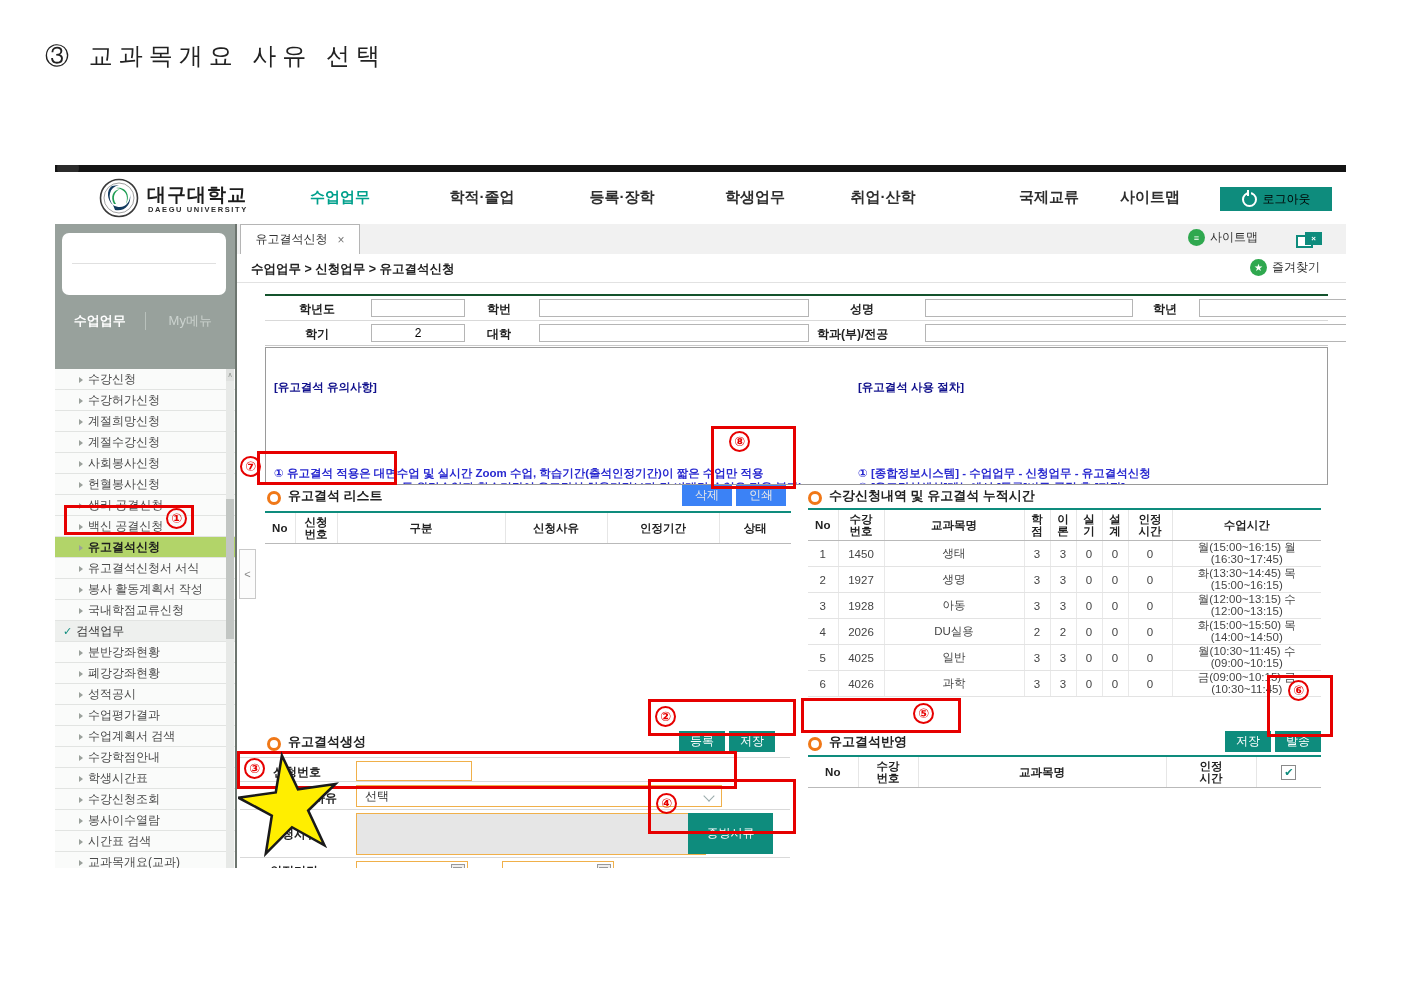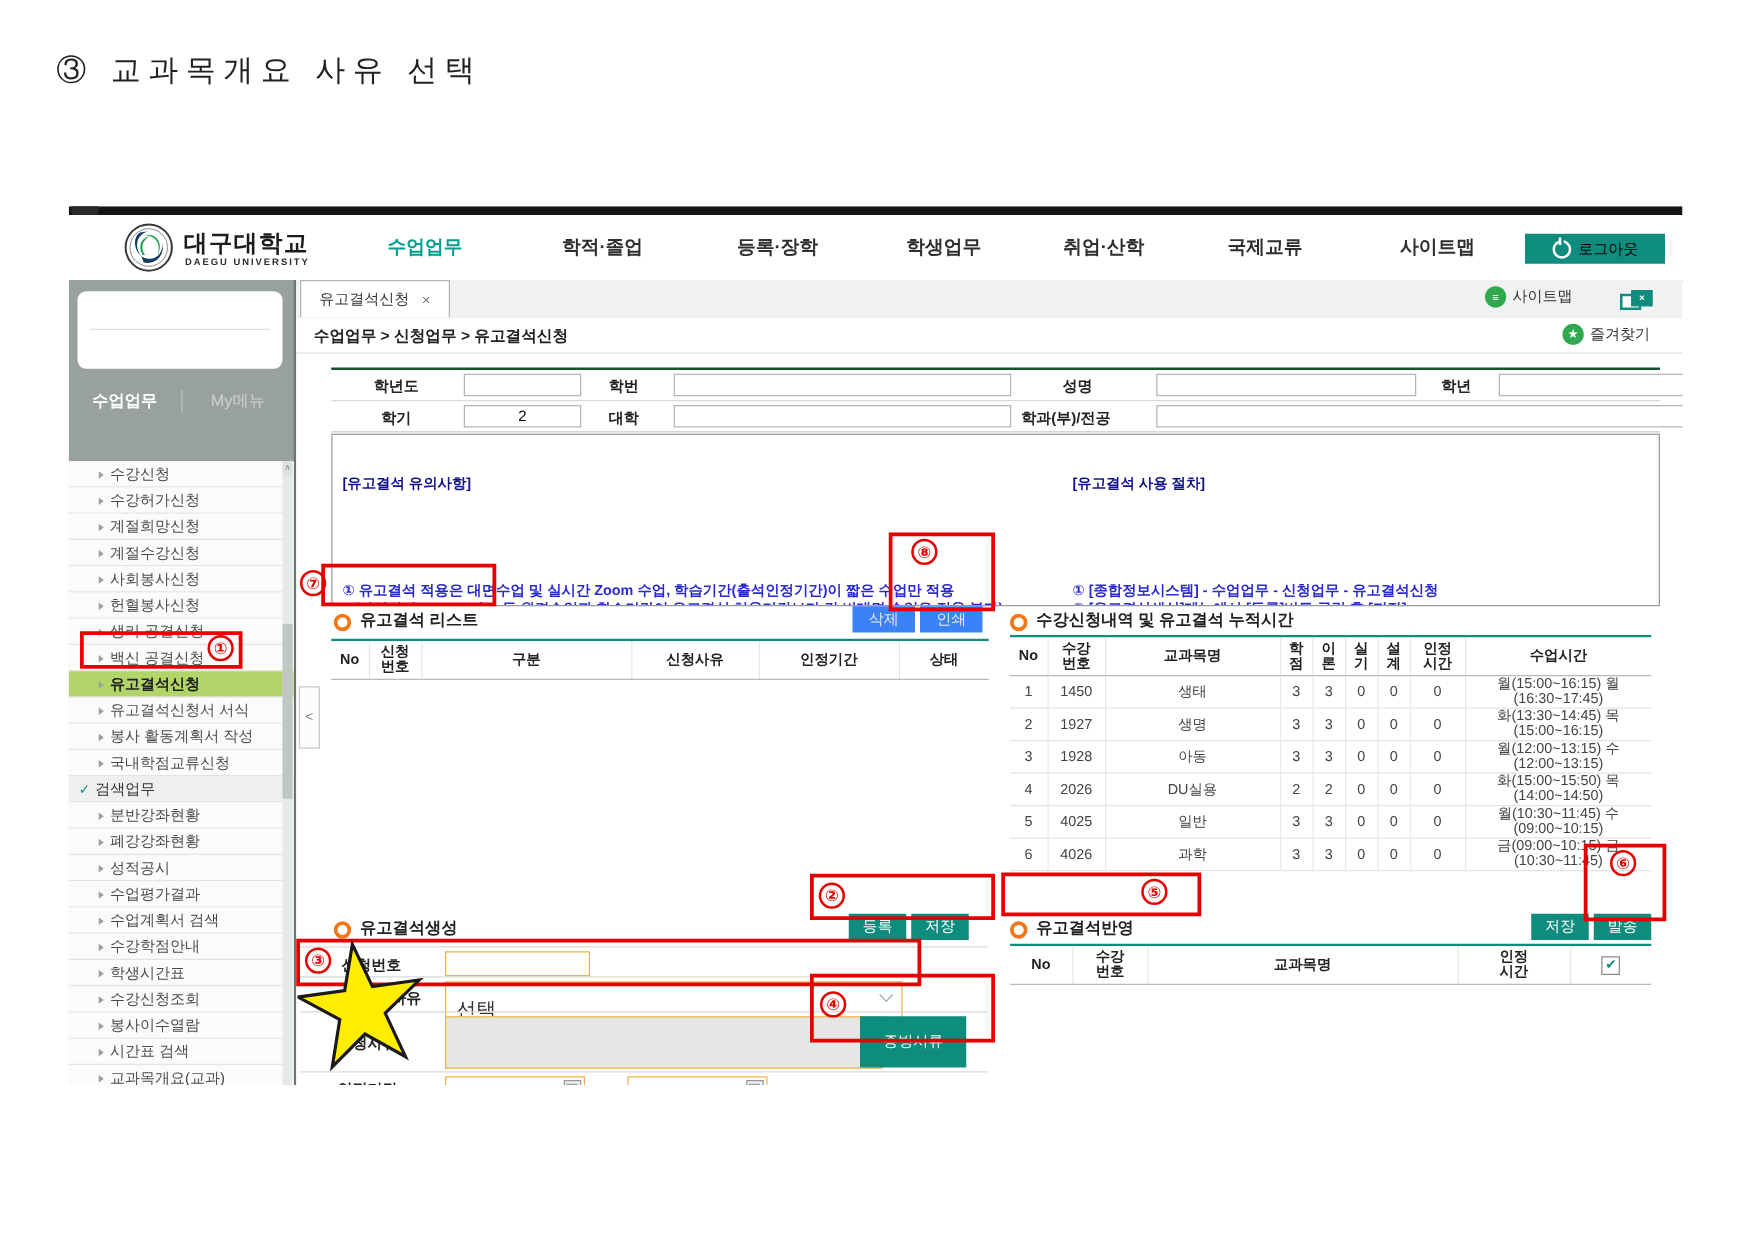--- a/index.html
+++ b/index.html
@@ -87,22 +87,22 @@
                 border-bottom:1px solid #b9b9b9;border-right:1px solid #e6e6e6;padding:3px 1px;background:#fff;}
   table.grid td{font-size:11.5px;color:#444;border-bottom:1px solid #e3e3e3;border-right:1px solid #e9e9e9;
                 padding:1px 3px;text-align:center;background:#fff;}
   table.grid th:last-child,table.grid td:last-child{border-right:none;}
   td.tl{text-align:left;}
   td.time{font-size:10.3px;line-height:11.5px;text-align:left;color:#444;}
   
   .crow{position:absolute;left:3px;width:550px;border-top:1px solid #d9d9d9;}
   .clabel{position:absolute;font-size:12px;font-weight:bold;color:#222;}
   .oinput{position:absolute;border:1px solid #F0B04A;background:#fff;height:18px;font-size:12px;padding:0 3px;font-family:inherit;}
-  .oselect{position:absolute;border:1px solid #F0B04A;background:#fff;height:20px;font-size:16px;color:#333;
-           display:flex;align-items:center;padding:12px 8px;cursor:pointer;}
+  .oselect{position:absolute;border:1px solid #F0B04A;background:#fff;height:20px;font-size:12px;color:#333;
+           display:flex;align-items:center;padding:0 8px;cursor:pointer;}
   .chev{position:absolute;right:8px;top:6px;width:7px;height:7px;border-right:1.5px solid #9aa;border-bottom:1.5px solid #9aa;
         transform:rotate(45deg);}
   .otext{position:absolute;border:1px solid #F0B04A;background:#e6e6e6;}
   .dinput{position:absolute;border:1px solid #F0B04A;background:#fff;height:16px;}
   .cal{position:absolute;right:2px;top:2px;width:12px;height:11px;border:1px solid #999;background:#eee;}
   .cal i{position:absolute;left:1px;top:2px;width:9px;height:1px;background:#999;display:block;}
   .tilde{position:absolute;font-size:12px;color:#333;}
   
   .chkbox{display:inline-block;width:13px;height:13px;border:1px solid #8a8a8a;background:#fff;color:#0E8C7D;
           font-size:11px;line-height:13px;text-align:center;font-weight:bold;cursor:pointer;}
@@ -136,21 +136,21 @@
       <path d="M15 26 C11 19,14 12,21 11 C15 14,13 20,17 26 Z" fill="#1f9e54"></path>
     </svg>
     <div class="abs logo-kr">대구대학교</div>
     <div class="abs logo-en">DAEGU UNIVERSITY</div>
 
     <div class="abs nav-item active" style="left:285px">수업업무</div>
     <div class="abs nav-item" style="left:427px">학적·졸업</div>
     <div class="abs nav-item" style="left:567px">등록·장학</div>
     <div class="abs nav-item" style="left:700px">학생업무</div>
     <div class="abs nav-item" style="left:828px">취업·산학</div>
-    <div class="abs nav-item" style="left:957px">국제교류</div>
+    <div class="abs nav-item" style="left:994px">국제교류</div>
     <div class="abs nav-item" style="left:1095px">사이트맵</div>
 
     <div class="abs logout-btn">
       <span class="pwr">
           <i></i>
         </span>
       <span>로그아웃</span>
     </div>
   </div>
 

